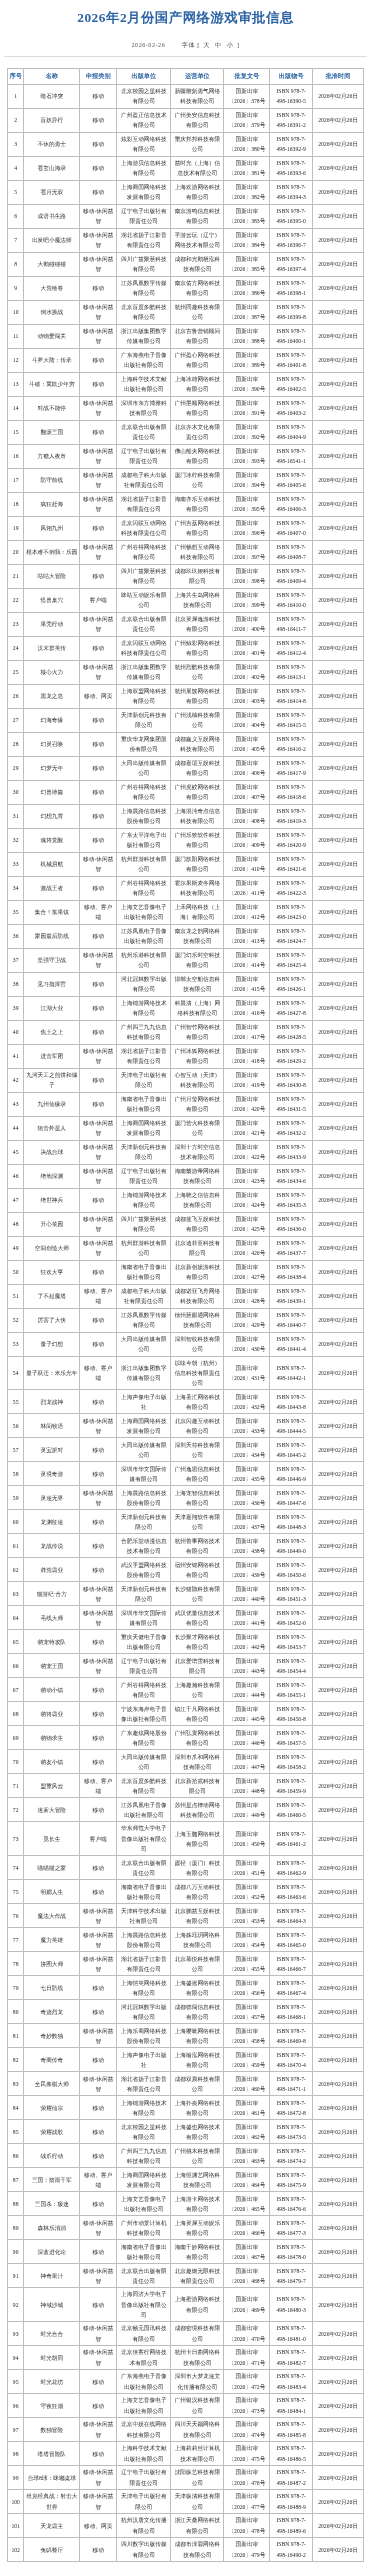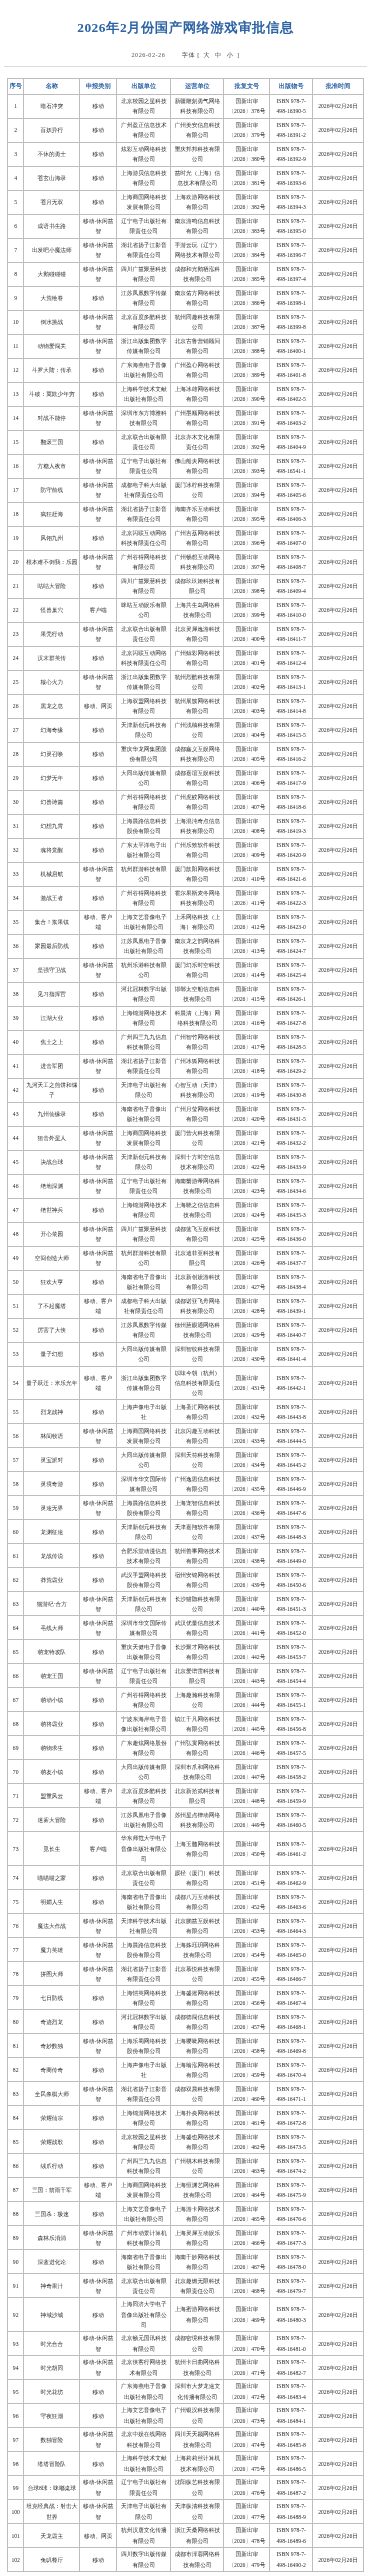--- a/index.html
+++ b/index.html
@@ -4,21 +4,21 @@
 <style>
   * { margin:0; padding:0; box-sizing:border-box; }
   html,body { background:#ffffff; }
   body {
     width:371px; height:3671px; margin:0 auto; position:relative;
     font-family:"Liberation Serif", serif; color:#333;
   }
   .page { width:371px; padding-top:5.2px; }
   .title {
     text-align:center; color:#2d64a4; font-size:13.4px; font-weight:bold;
-    letter-spacing:0.5px; margin-top:14px;
+    letter-spacing:0.5px; margin-top:4px;
   }
   .meta {
     text-align:center; font-size:6.2px; color:#444; margin-top:13.4px;
     letter-spacing:0.5px;
   }
   .meta .date { margin-right:14.4px; color:#555; }
   .meta .fs { cursor:pointer; padding:0 1.5px; }
   .divider { border:none; border-top:0.5px solid #dcdcdc; margin:6.2px 4.1px 0 4.1px; }
 
   table.approval {

